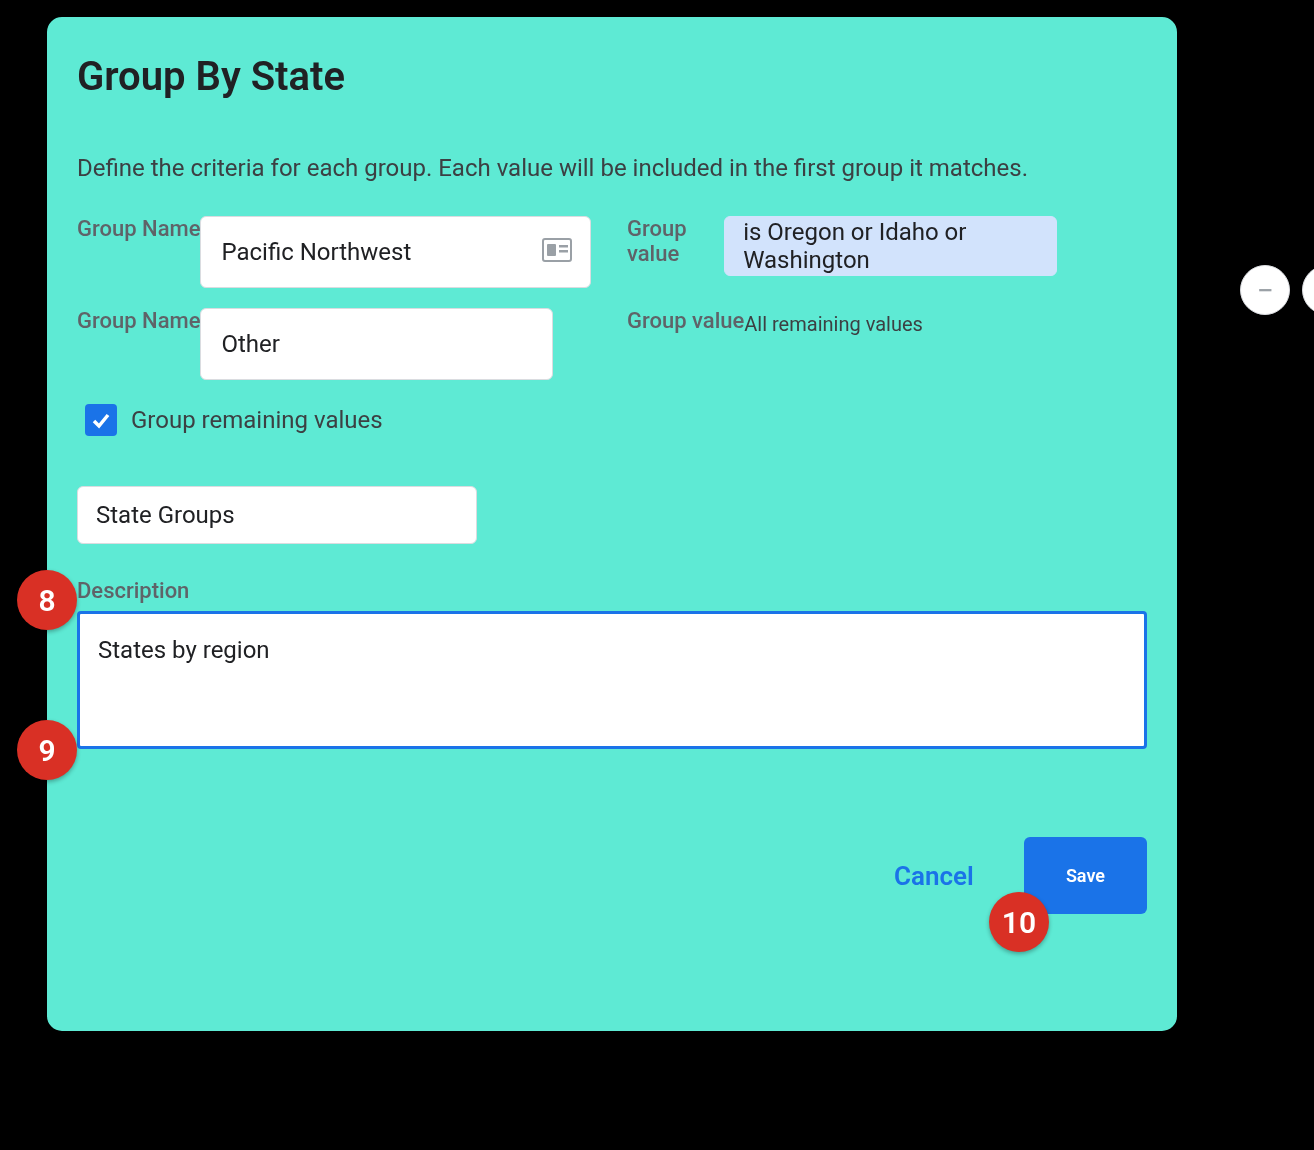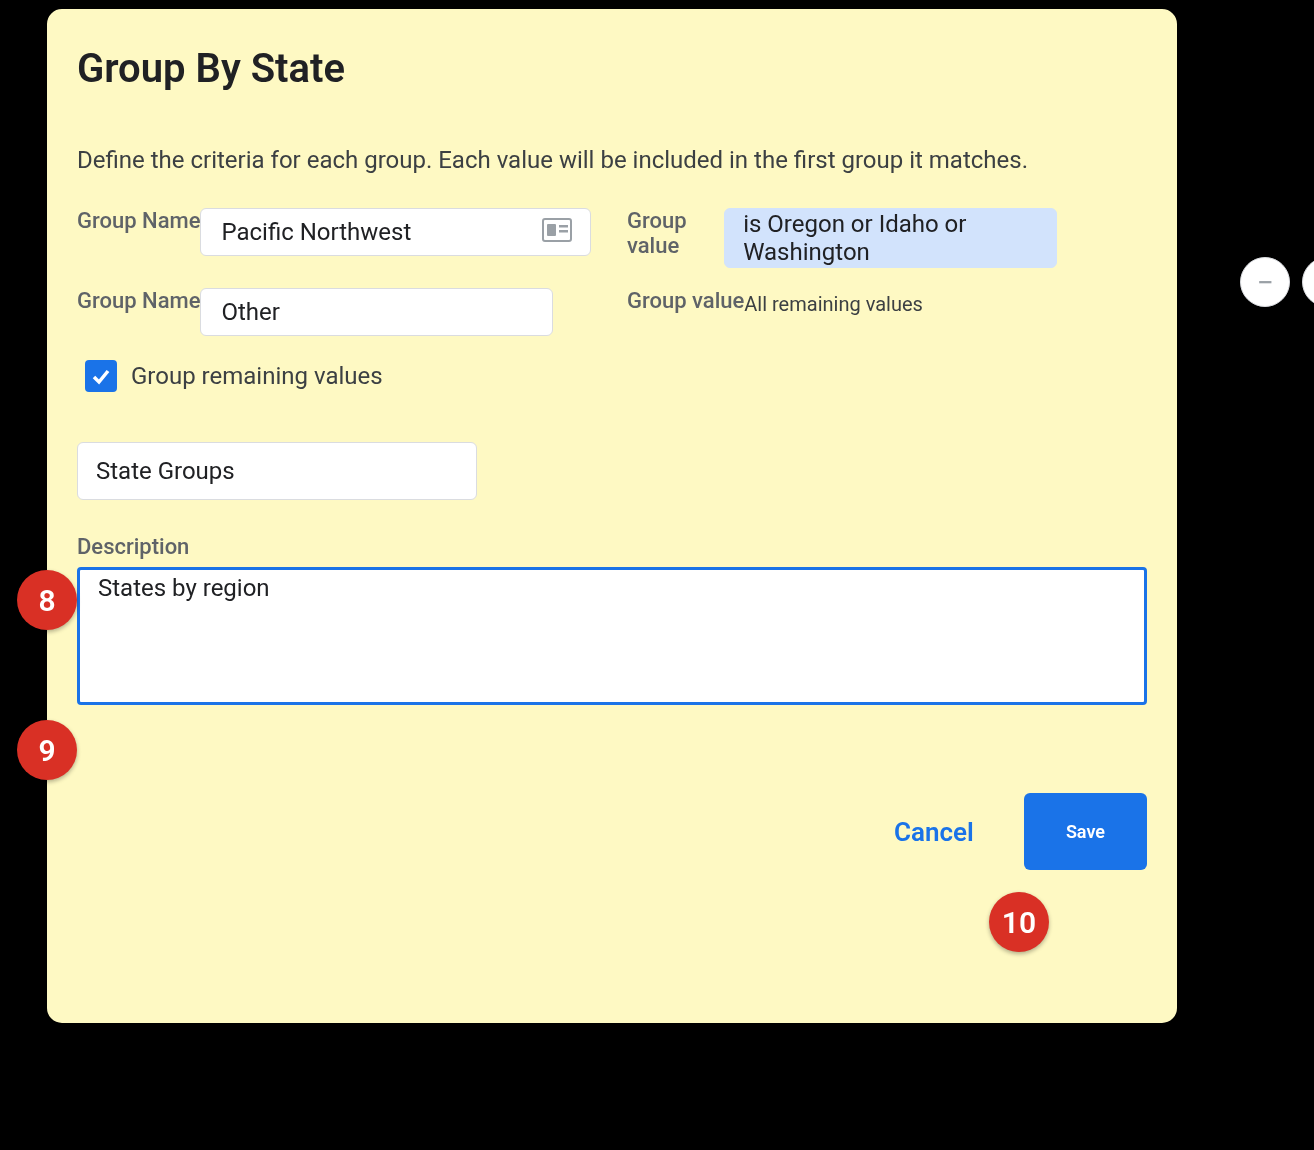--- a/index.html
+++ b/index.html
@@ -7,25 +7,25 @@
   body {
     font-family: "Google Sans", Roboto, "Helvetica Neue", Arial, sans-serif;
     background: #000;
     width: 1314px;
     height: 1150px;
     position: relative;
     overflow: hidden;
   }
   .panel {
     position: absolute;
-    top: 4px;
+    top: 12px;
     left: 42px;
     width: 1140px;
     height: 1024px;
-    background: #fef9c3;
+    background: #5eead4;
     border: 5px solid #000;
     border-radius: 20px;
     padding: 30px 30px 30px 30px;
   }
   .title {
     font-size: 40px;
     font-weight: 600;
     color: #202124;
     margin: 6px 0 54px 0;
   }
@@ -48,21 +48,21 @@
     color: #5f6368;
     margin-bottom: 8px;
     font-weight: 500;
   }
   .input-wrap {
     position: relative;
     display: flex;
     align-items: center;
     border: 1px solid #dadce0;
     border-radius: 6px;
-    height: 48px;
+    height: 72px;
     background: #fff;
     padding: 12px 18px;
   }
   .input-wrap input {
     border: none;
     outline: none;
     font-size: 24px;
     color: #202124;
     width: 100%;
     background: transparent;
@@ -118,21 +118,21 @@
     font-size: 24px;
     color: #202124;
     font-family: inherit;
     outline: none;
   }
   .desc-area {
     width: 100%;
     height: 138px;
     border: 3px solid #1a73e8;
     border-radius: 4px;
-    padding: 4px 18px;
+    padding: 22px 18px;
     font-size: 24px;
     color: #202124;
     font-family: inherit;
     resize: none;
     outline: none;
   }
   .footer {
     display: flex;
     justify-content: flex-end;
     align-items: center;

